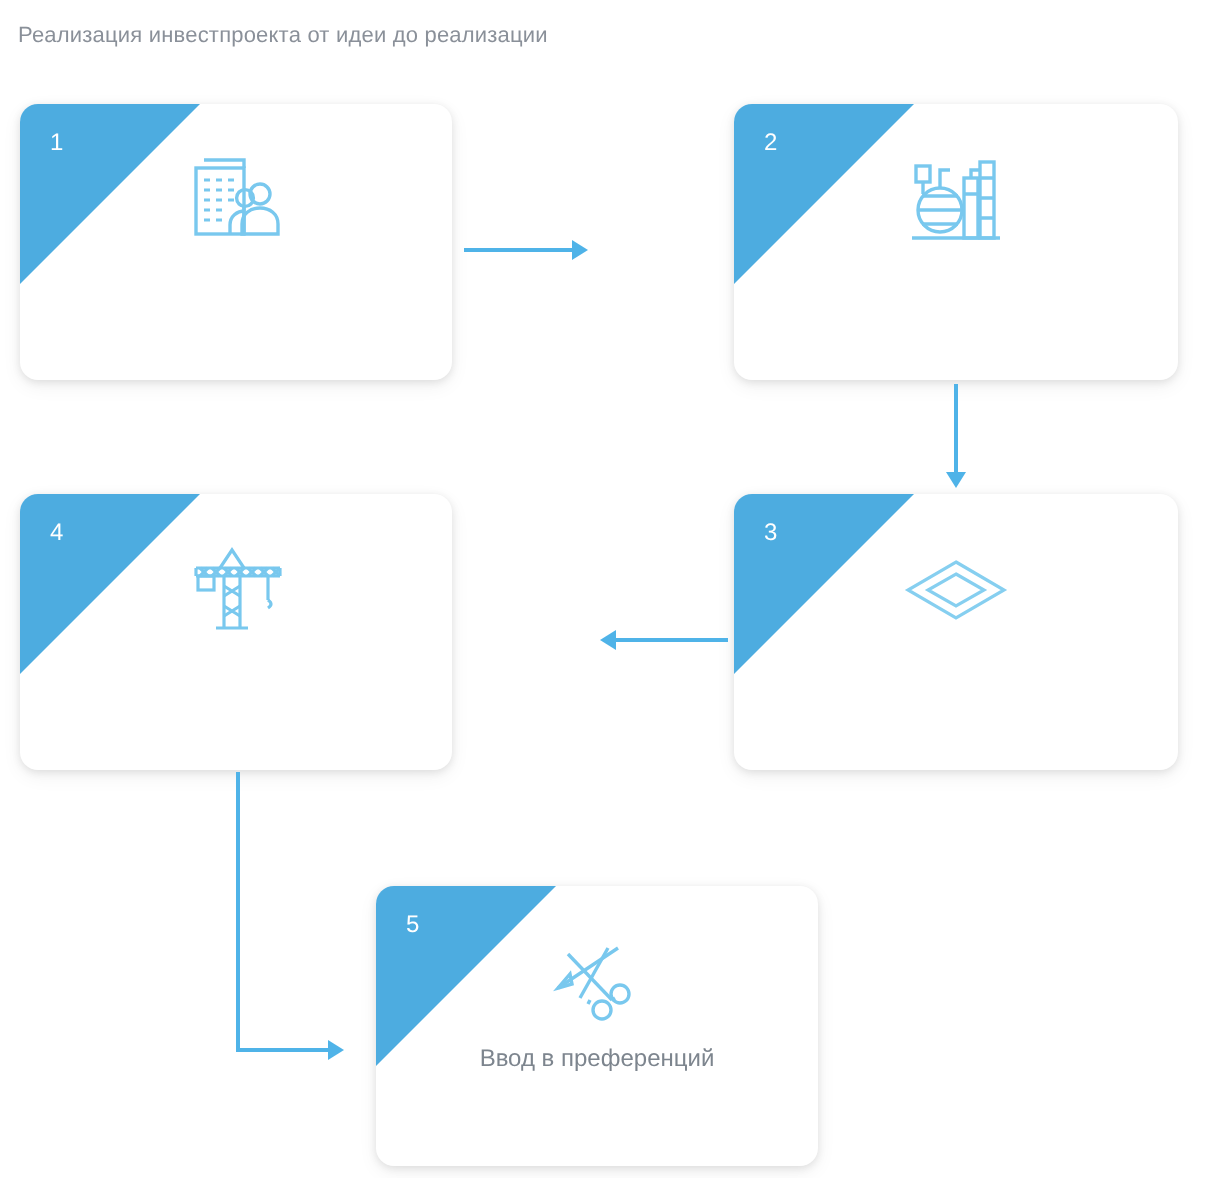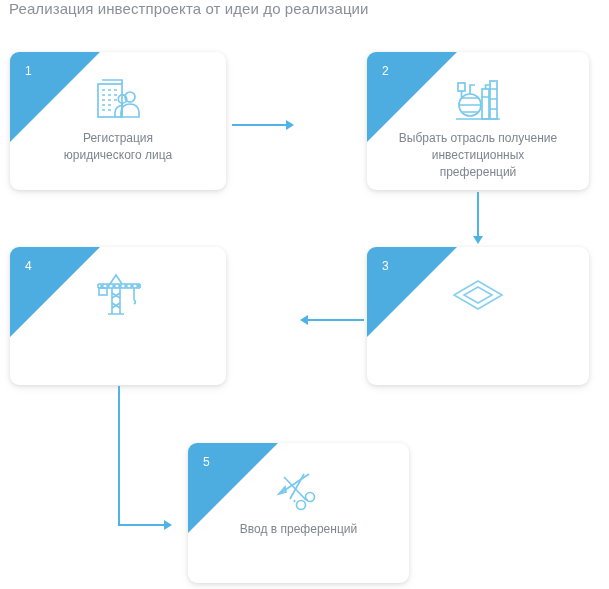--- a/index.html
+++ b/index.html
@@ -12,22 +12,22 @@
     height: 589px;
     position: relative;
     overflow: hidden;
     font-family: "Liberation Sans", "DejaVu Sans", sans-serif;
     -webkit-font-smoothing: antialiased;
   }
 
   #page-title {
     position: absolute;
     left: 9px;
-    top: 0;
-    font-size: 15px;
+    top: 12px;
+    font-size: 11px;
     color: #8a9099;
     letter-spacing: 0.1px;
     white-space: nowrap;
   }
 
   .card {
     position: absolute;
     background: #ffffff;
     border-radius: 9px;
     box-shadow: 0 1px 4px rgba(0,0,0,0.10), 0 3px 10px rgba(0,0,0,0.06);
@@ -150,47 +150,38 @@
         <path d="M9 28 h3 M15 28 h3"></path>
         <path d="M9 33 h3 M15 33 h3"></path>
       </g>
       <path d="M29 40 v-14"></path>
       <circle cx="37" cy="20" r="5"></circle>
       <path d="M28 40 v-5 c0-5 4-8 9-8 s9 3 9 8 v5 z"></path>
       <circle cx="29.5" cy="22" r="4.2"></circle>
       <path d="M22 40 v-4.5 c0-4.3 3.4-7 7.5-7"></path>
     </svg>
   </div>
-  <div class="card-label">
-    <div>Регистрация</div>
-    <div>юридического лица</div>
-  </div>
 </div>
 
 <div class="card" id="card-2">
   <div class="corner"></div>
   <div class="corner-num">2</div>
   <div class="card-icon">
     <svg width="48" height="46" viewBox="0 0 48 46" fill="none" stroke="#79C8EE" stroke-width="1.7">
       <path d="M2 42 h44"></path>
       <rect x="4" y="6" width="7" height="8"></rect>
       <path d="M7.5 14 v6"></path>
       <circle cx="16" cy="28" r="11"></circle>
       <path d="M5 28 h22 M7 21 h18 M7 35 h18"></path>
       <path d="M16 17 v-9 h5"></path>
       <rect x="28" y="12" width="7" height="30"></rect>
       <rect x="36" y="4" width="7" height="38"></rect>
       <path d="M28 20 h7 M36 12 h7 M36 22 h7 M36 32 h7"></path>
       <path d="M31.5 12 v-4 h5"></path>
     </svg>
-  </div>
-  <div class="card-label">
-    <div>Выбрать отрасль получение</div>
-    <div>инвестиционных</div>
-    <div>преференций</div>
   </div>
 </div>
 
 <div class="card" id="card-3">
   <div class="corner"></div>
   <div class="corner-num">3</div>
   <div class="card-icon">
     <svg width="54" height="34" viewBox="0 0 54 34" fill="none" stroke="#86CFF0" stroke-width="1.6">
       <path d="M27 3 L51 17 L27 31 L3 17 Z"></path>
       <path d="M27 9 L41 17 L27 25 L13 17 Z"></path>

